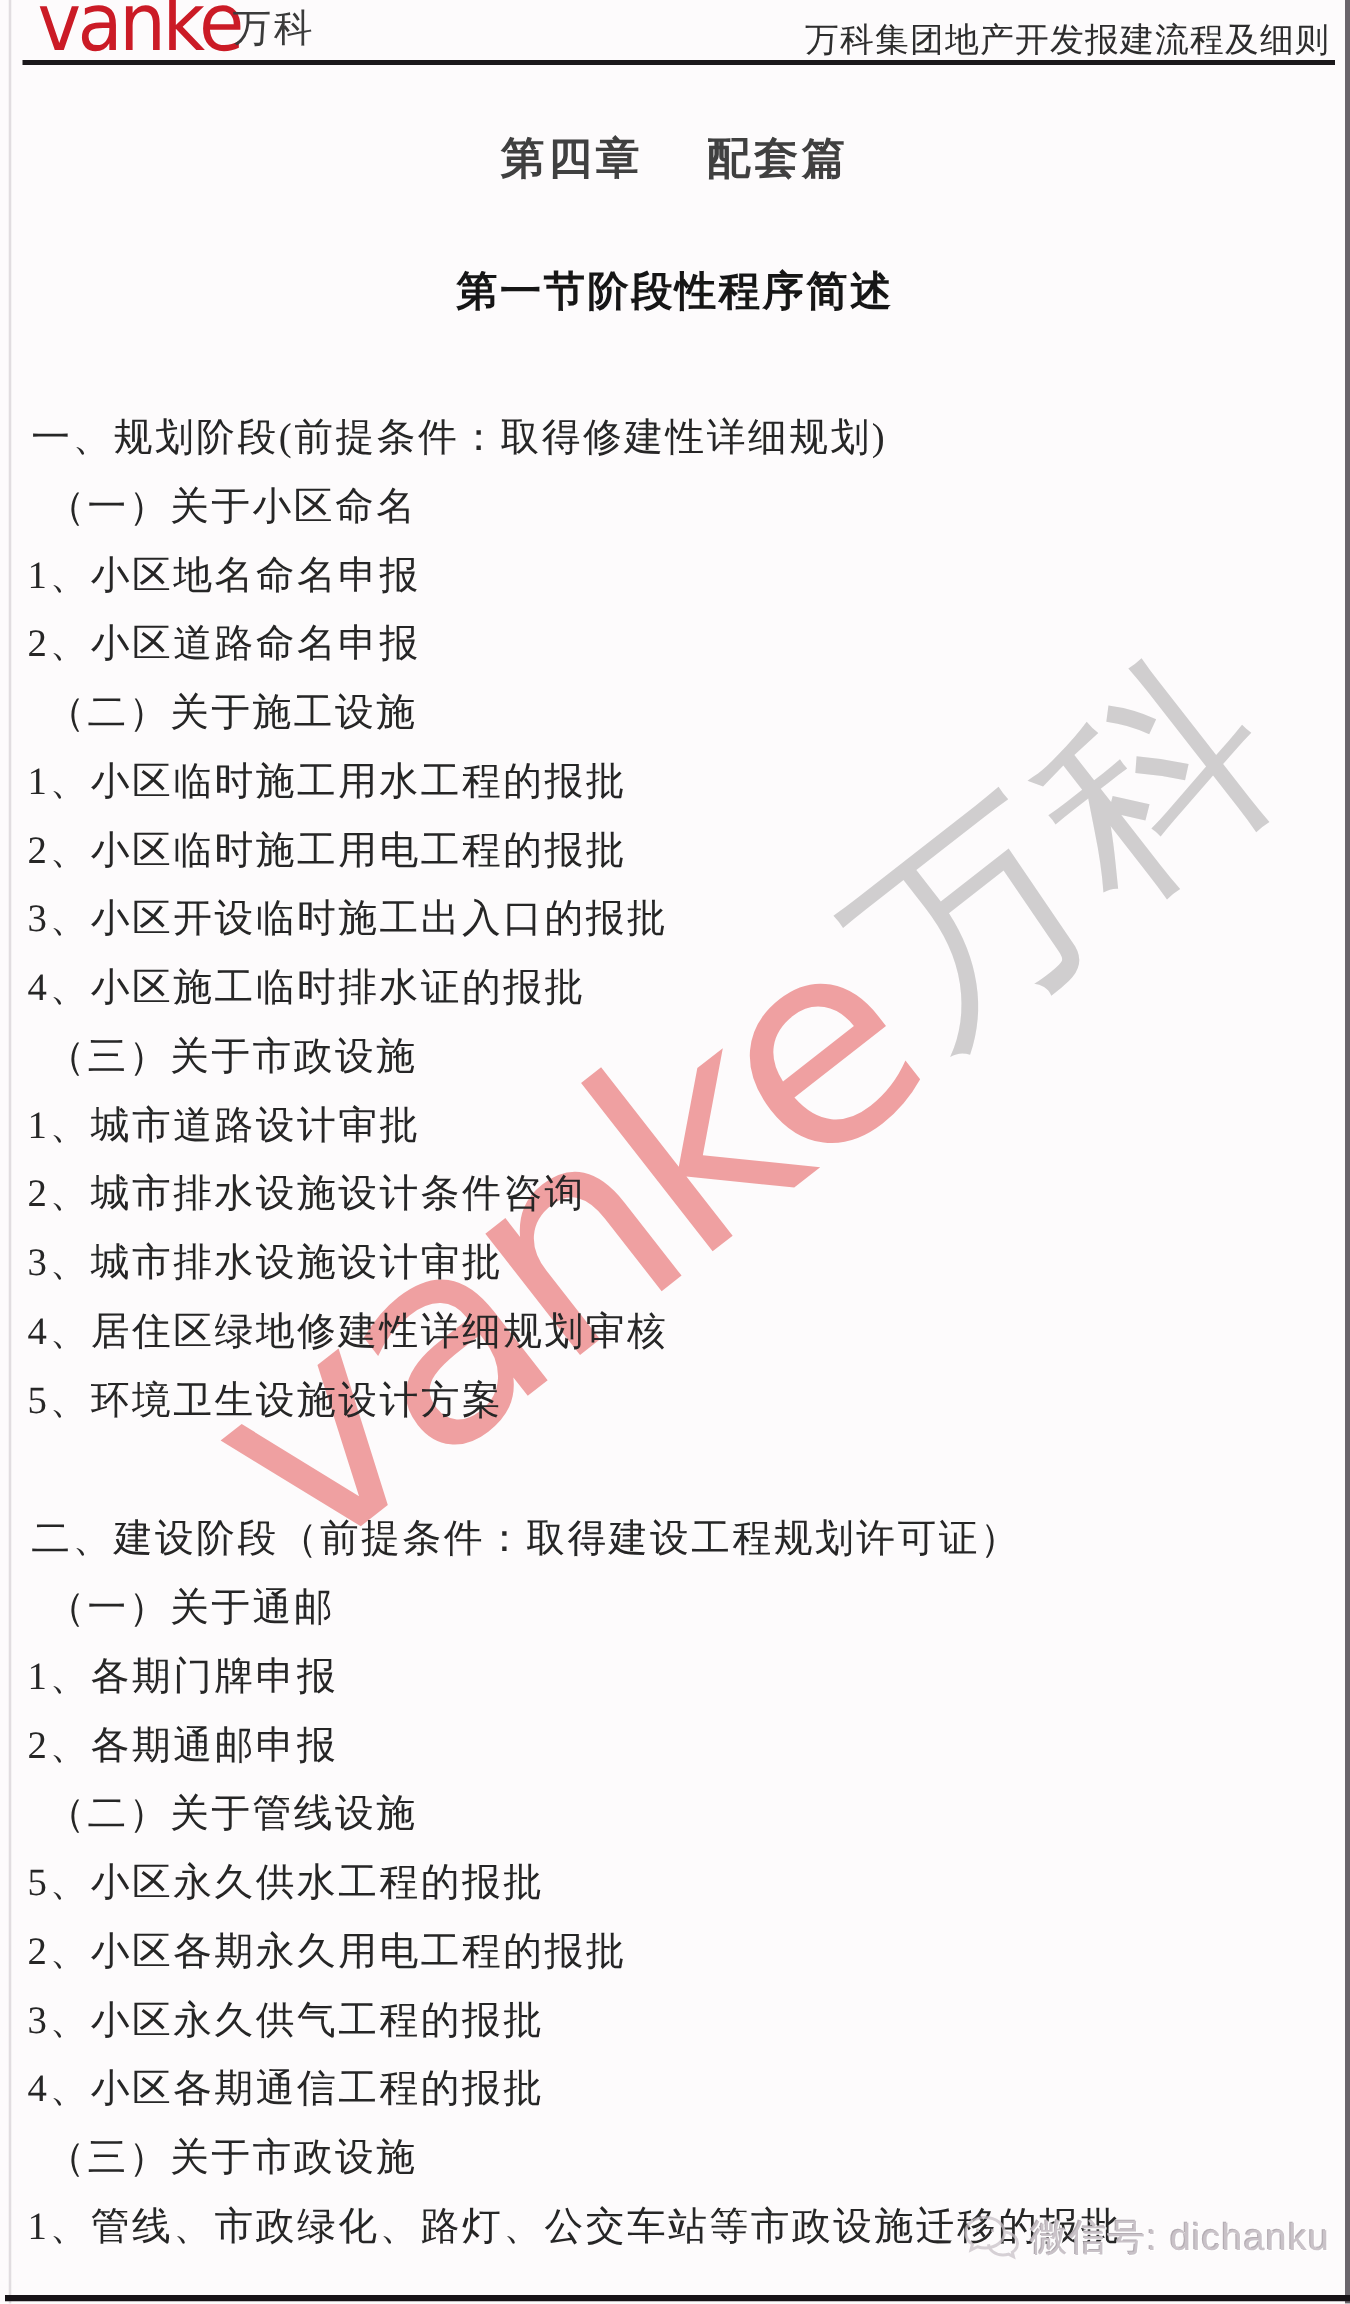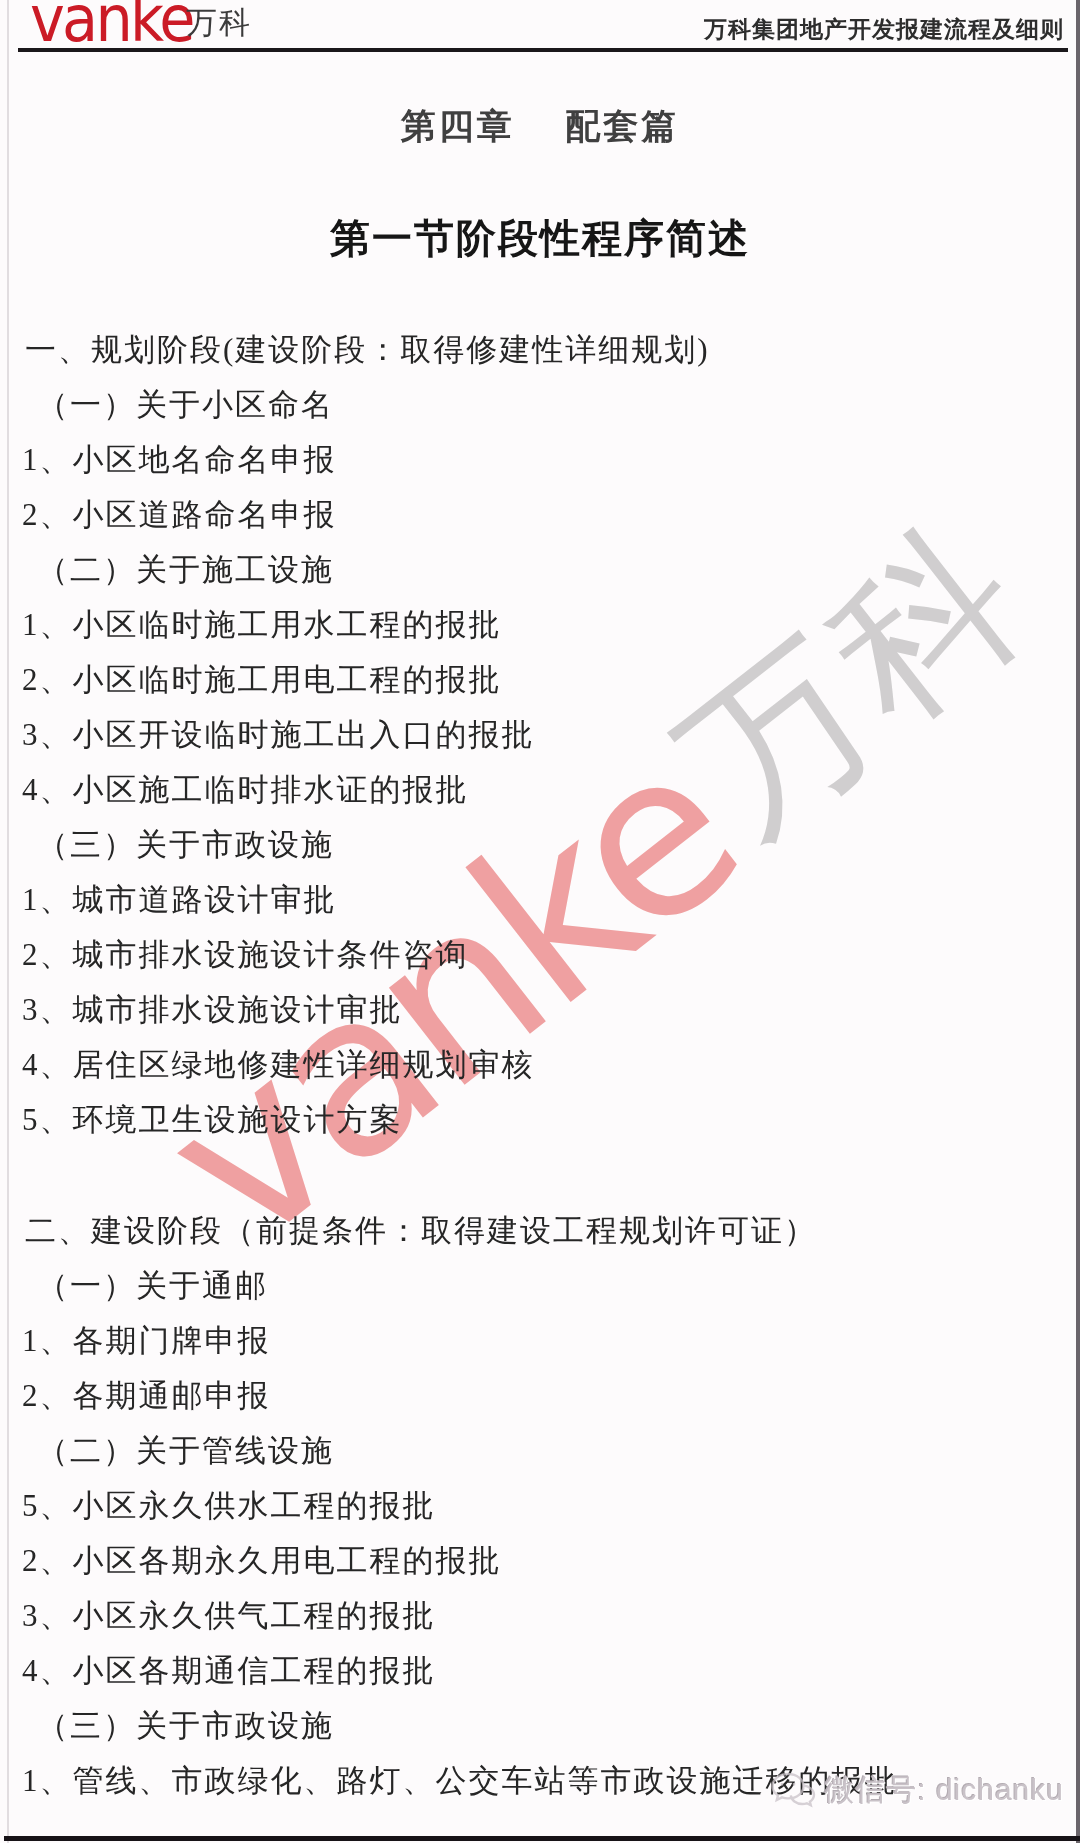--- a/index.html
+++ b/index.html
@@ -37,37 +37,37 @@
     font-size:64px; line-height:64px; letter-spacing:-3px;
     transform:scaleX(0.92); transform-origin:left top;
   }
   .logo-cjk {
     position:absolute; left:186px; top:6px;
     font-size:31px; line-height:34px; letter-spacing:2px;
     color:#3b3b3b;
   }
   .doc-title {
     position:absolute; right:16px; top:14px;
-    font-size:23px; font-weight:700; letter-spacing:1px;
+    font-size:27px; font-weight:400; letter-spacing:1px;
     color:#2d2d2d;
   }
   .header-rule {
     position:absolute; left:18px; right:12px; top:48px;
     height:4px; background:#1b181b;
   }
 
   
   .chapter {
     position:absolute; left:0; right:0; top:103px; margin:0;
     text-align:center; font-size:35px; font-weight:700;
     letter-spacing:3px; color:#404040;
   }
   .section {
     position:absolute; left:0; right:0; top:211px; margin:0;
-    text-align:center; font-size:40px; font-weight:700;
+    text-align:center; font-size:33px; font-weight:700;
     letter-spacing:2px; color:#161616;
   }
 
   
   .lines {
     position:absolute; left:0; right:0; top:322px;
     font-family:"Liberation Serif","DejaVu Serif", serif;
     color:#262626;
   }
   .line { height:55px; line-height:55px; font-size:31px; letter-spacing:2px; white-space:nowrap; }
@@ -108,21 +108,21 @@
     <span class="logo-latin" style="color: rgb(203, 27, 38);">vanke</span>
     <span class="logo-cjk">万科</span>
     <span class="doc-title">万科集团地产开发报建流程及细则</span>
     <div class="header-rule"></div>
   </div>
 
   <h1 class="chapter">第四章　 配套篇</h1>
   <h2 class="section">第一节阶段性程序简述</h2>
 
   <div id="lines" class="lines">
-      <div class="line l1">一、规划阶段(建设阶段：取得修建性详细规划)</div>
+      <div class="line l1">一、规划阶段(前提条件：取得修建性详细规划)</div>
       <div class="line l2">（一）关于小区命名</div>
       <div class="line l3">1、小区地名命名申报</div>
       <div class="line l3">2、小区道路命名申报</div>
       <div class="line l2">（二）关于施工设施</div>
       <div class="line l3">1、小区临时施工用水工程的报批</div>
       <div class="line l3">2、小区临时施工用电工程的报批</div>
       <div class="line l3">3、小区开设临时施工出入口的报批</div>
       <div class="line l3">4、小区施工临时排水证的报批</div>
       <div class="line l2">（三）关于市政设施</div>
       <div class="line l3">1、城市道路设计审批</div>

